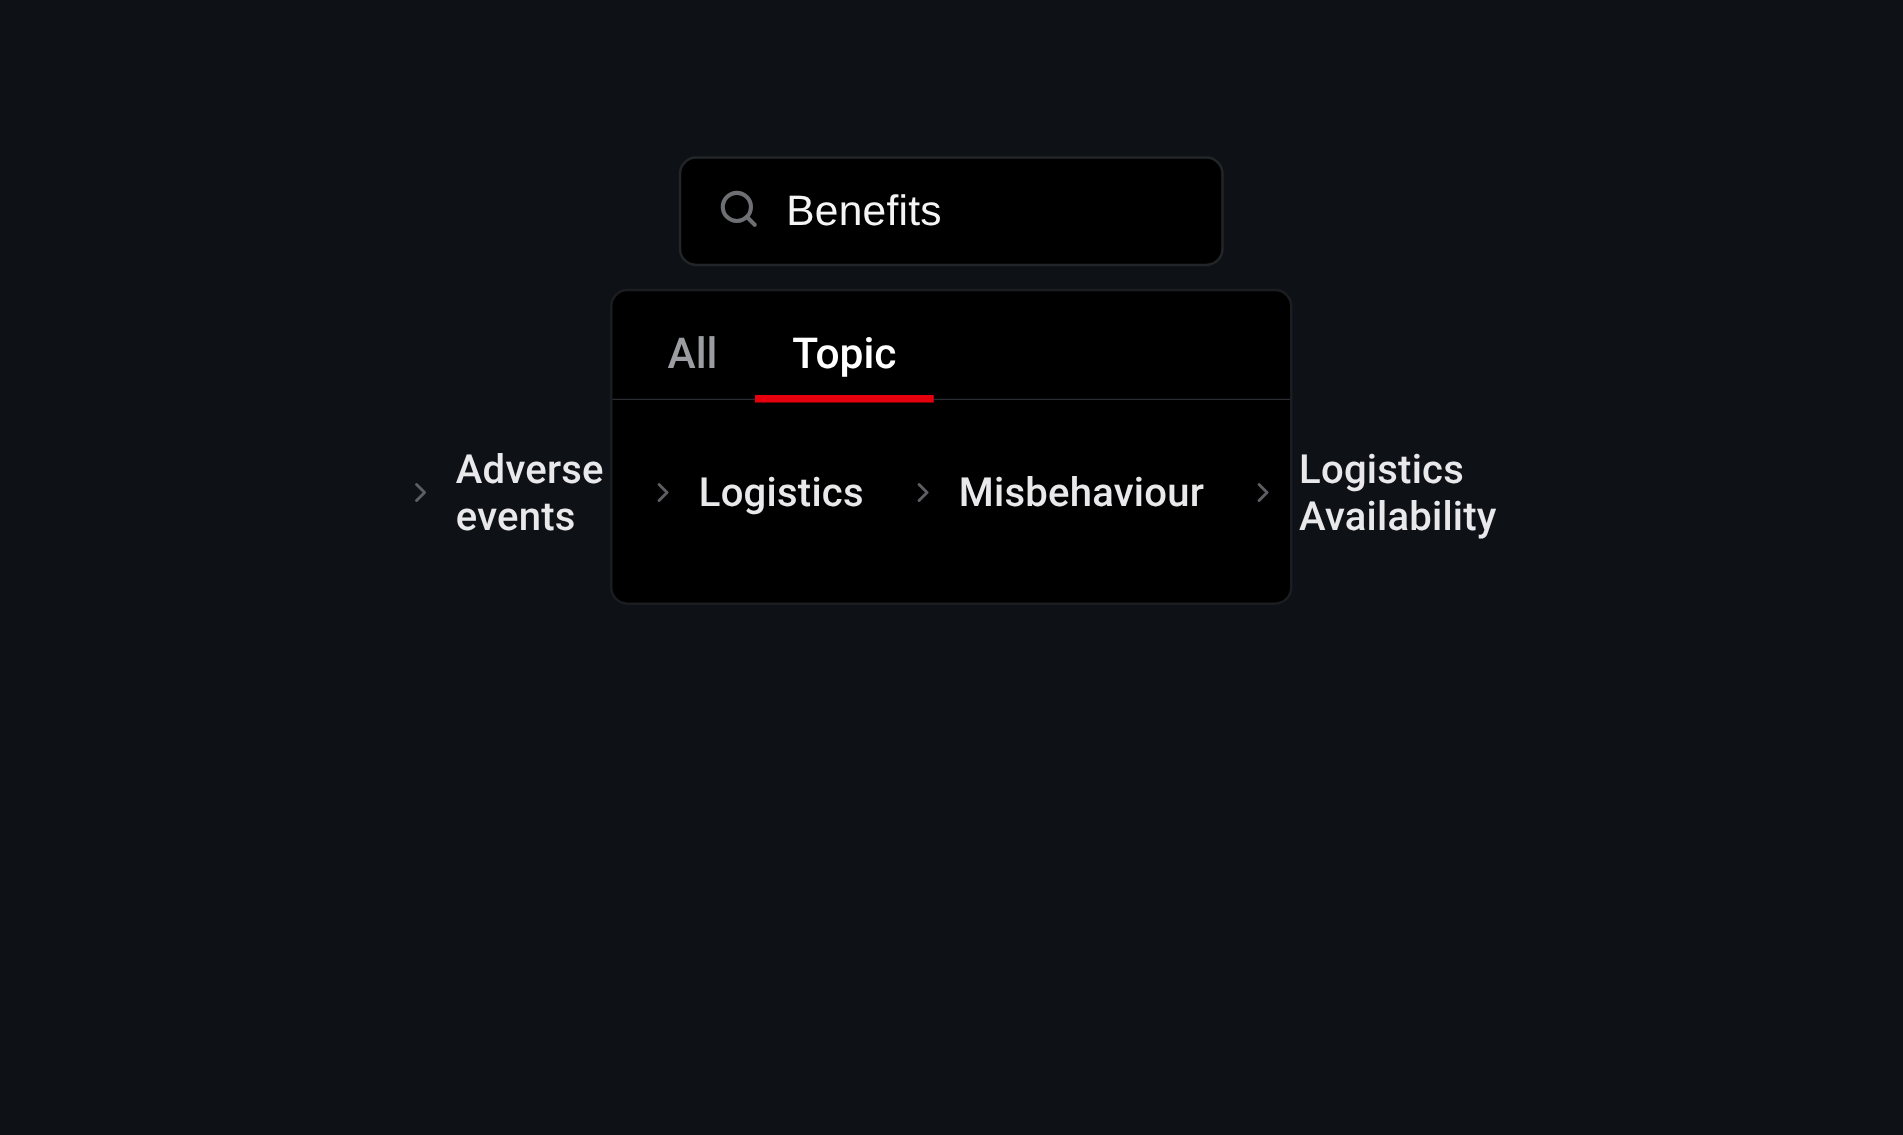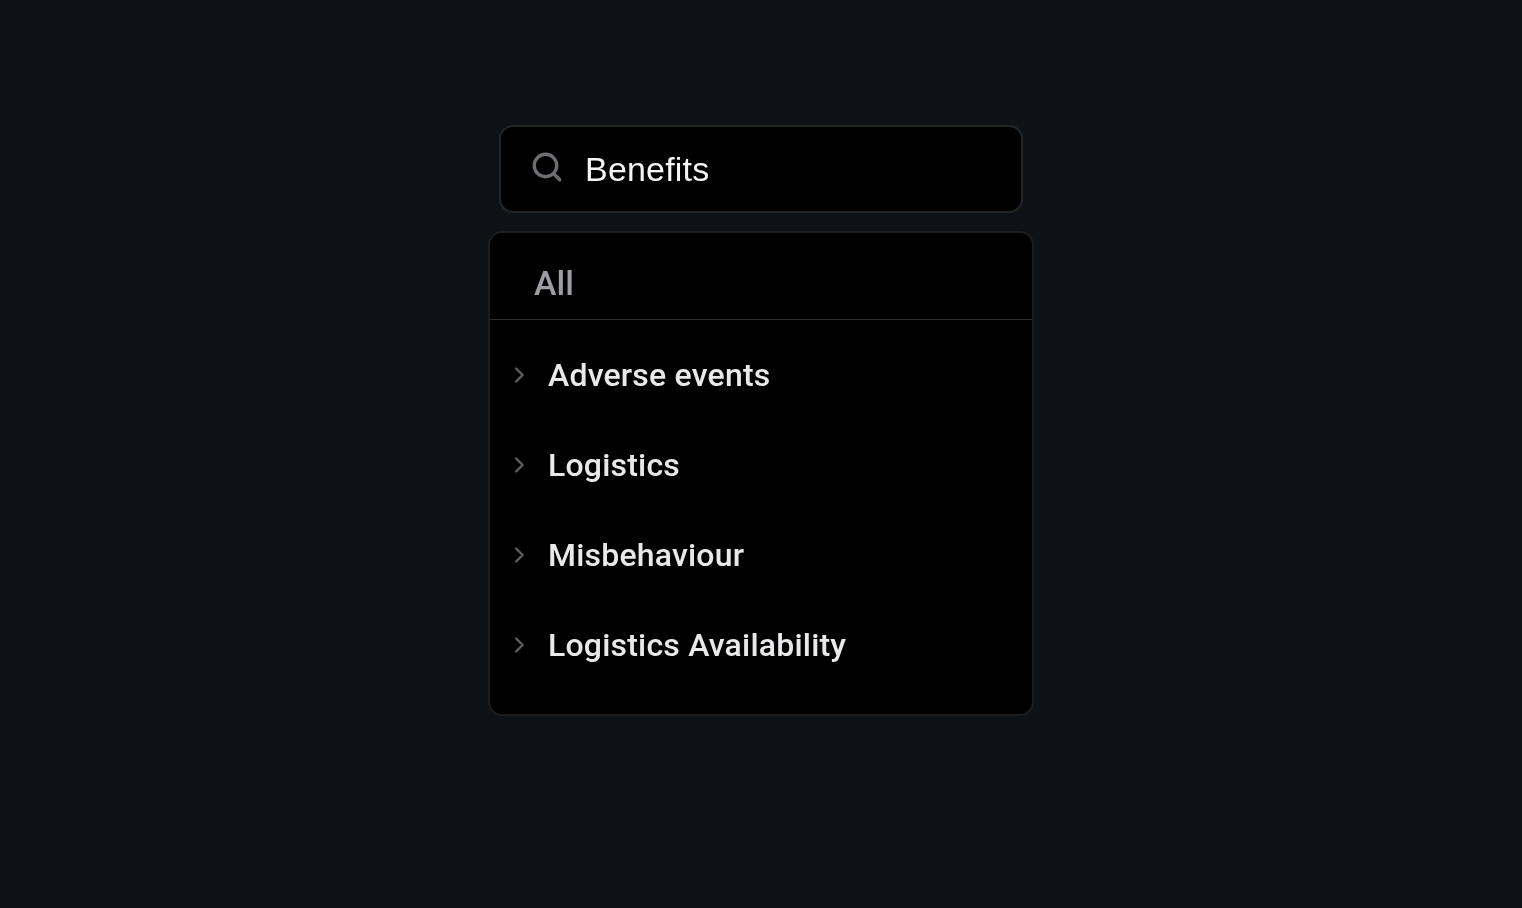--- a/index.html
+++ b/index.html
@@ -11,21 +11,21 @@
     background: #0e1116;
     width: 1522px;
     height: 908px;
     font-family: -apple-system, BlinkMacSystemFont, "Segoe UI", Roboto, Helvetica, Arial, sans-serif;
     display: flex;
     flex-direction: column;
     align-items: center;
     padding-top: 125px;
   }
   .search-box {
-    width: 524px;
+    width: 436px;
     height: 88px;
     background: #000000;
     border: 2px solid #232629;
     border-radius: 14px;
     display: flex;
     align-items: center;
     padding: 0 28px;
     gap: 20px;
   }
   .search-icon-svg {
@@ -77,22 +77,23 @@
     content: '';
     position: absolute;
     left: 0;
     right: 0;
     bottom: -3px;
     height: 6px;
     background: #e6000d;
   }
   .list {
     display: flex;
-    flex-direction: column;
+    flex-direction: row;
     padding: 10px 0 0 0;
+    justify-content: center;
   }
   .list-item {
     display: flex;
     align-items: center;
     gap: 18px;
     padding: 26px 18px 26px 18px;
     cursor: pointer;
   }
   .chevron {
     flex-shrink: 0;
@@ -120,20 +121,23 @@
     </svg>
   </span>
   <input class="search-input" type="text" value="Benefits" style="">
 </div>
 
 <div class="results-panel">
   <div class="tabs">
     <div class="tab">
       <span>All</span>
     </div>
+    <div class="tab active">
+      <span>Topic</span>
+    </div>
   </div>
   <div class="list">
     <div class="list-item">
       <span class="chevron">
         <svg viewBox="0 0 24 24" width="22" height="22" fill="none" stroke="#5c5e62" stroke-width="2.6" stroke-linecap="round" stroke-linejoin="round">
           <polyline points="9 5 16 12 9 19"></polyline>
         </svg>
       </span>
       <span class="item-label">Adverse events</span>
     </div>

